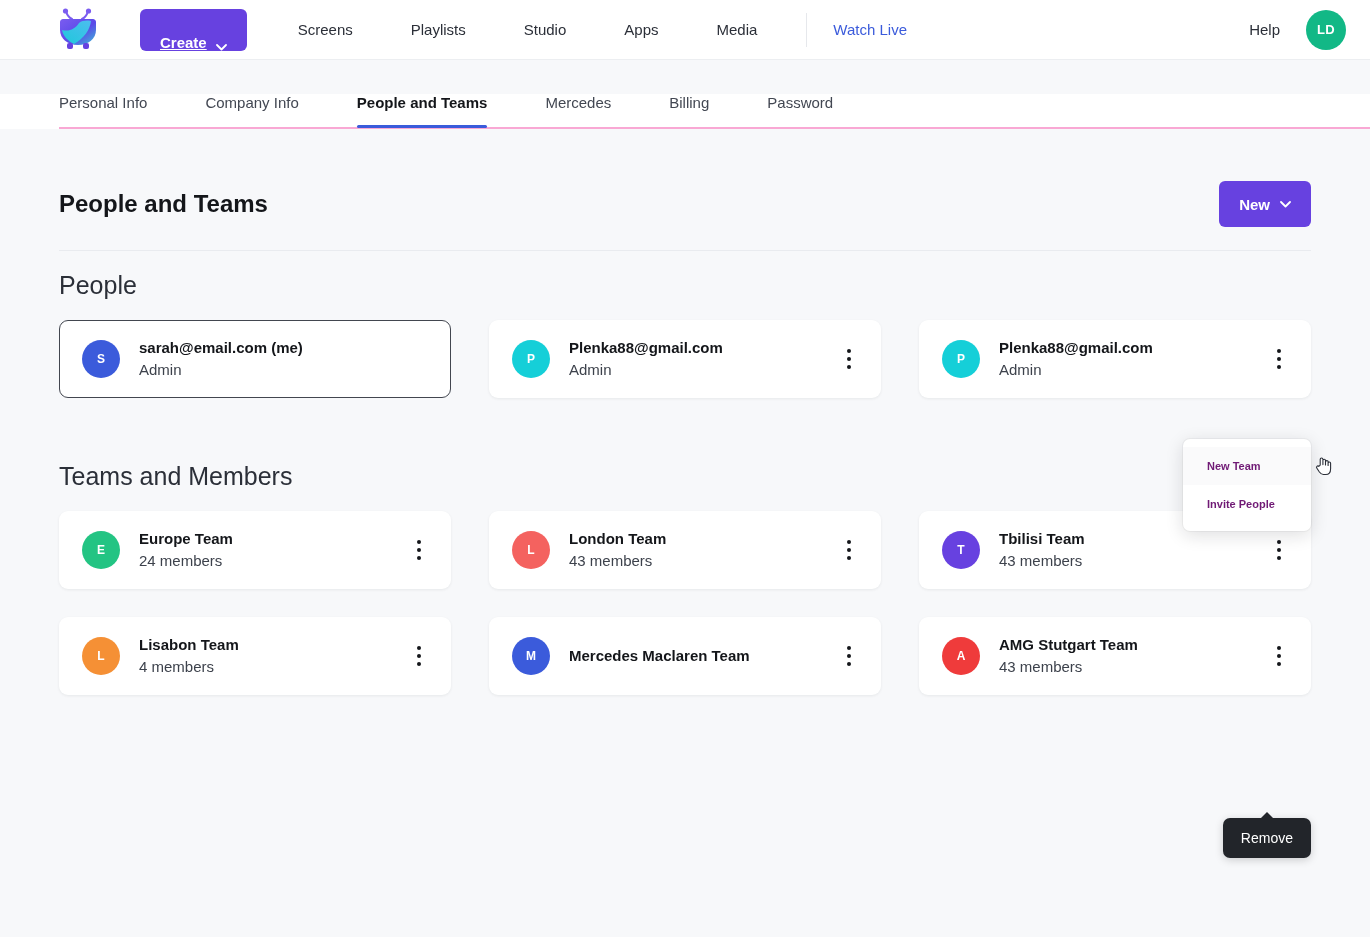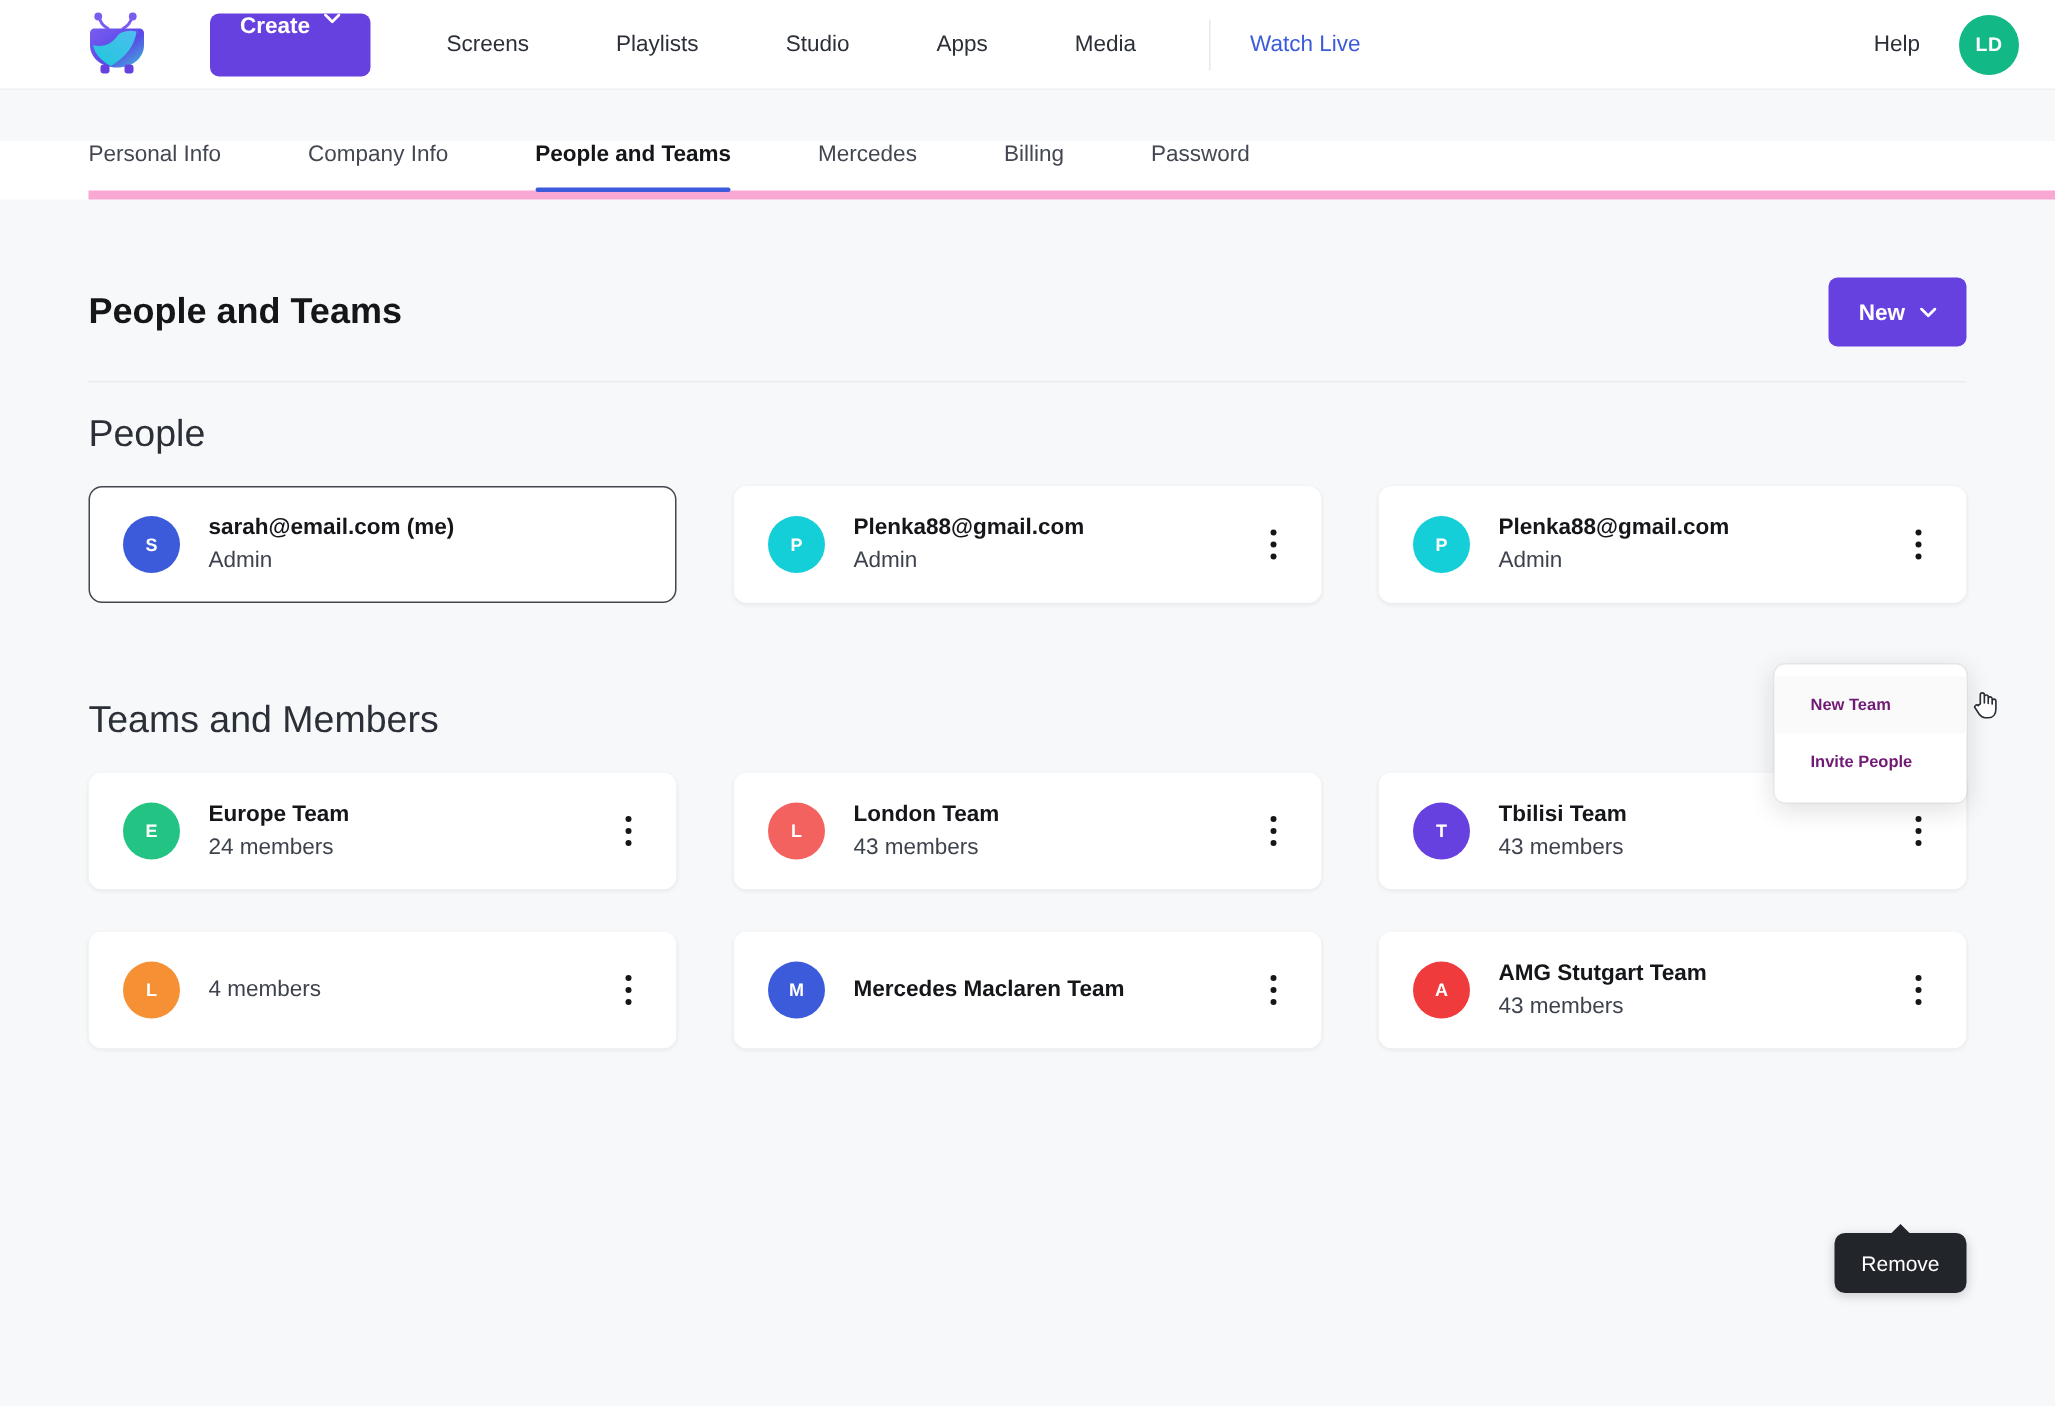--- a/index.html
+++ b/index.html
@@ -27,24 +27,25 @@
     margin-left: 40px;
     background: #6741e0;
     color: #fff;
     font-size: 15px;
     font-weight: 600;
     border: none;
     border-radius: 6px;
     height: 42px;
     padding: 0 20px;
     display: flex;
-    align-items: flex-start;
+    align-items: flex-end;
     gap: 9px;
     cursor: pointer;
     font-family: "Liberation Sans", sans-serif;
+    text-decoration: underline;
   }
   .nav-links { display: flex; align-items: center; margin-left: 22px; }
   .nav-link {
     font-size: 15px;
     color: #2b2f38;
     padding: 0 29px;
     text-decoration: none;
     cursor: pointer;
     white-space: nowrap;
   }
@@ -70,21 +71,21 @@
 
   
   .page-head { background: #ffffff; padding: 0 0 0 59px; }
   .page-title {
     font-size: 46px;
     font-weight: 700;
     color: #14161a;
     letter-spacing: -0.8px;
     padding-top: 42px;
   }
-  .tabs { display: flex; align-items: flex-end; margin-top: 34px; border-bottom: 6px solid #f9a8d4; }
+  .tabs { display: flex; align-items: flex-end; margin-top: 34px; border-bottom: 2px solid #f9a8d4; }
   .tab {
     font-size: 15px;
     color: #424752;
     padding: 0 0 16px 0;
     margin-right: 58px;
     cursor: pointer;
     position: relative;
     white-space: nowrap;
   }
   .tab.active { color: #14161a; font-weight: 700; }
@@ -372,20 +373,21 @@
           <i></i>
           <i></i>
         </div>
     </div>
 
     <div class="card team">
       <div class="card-avatar" style="background:#f59035">
         <span>L</span>
       </div>
       <div class="card-body">
+        <div class="card-title">Lisabon Team</div>
         <div class="card-sub">4 members</div>
       </div>
       <div class="kebab">
           <i></i>
           <i></i>
           <i></i>
         </div>
     </div>
 
     <div class="card team">

